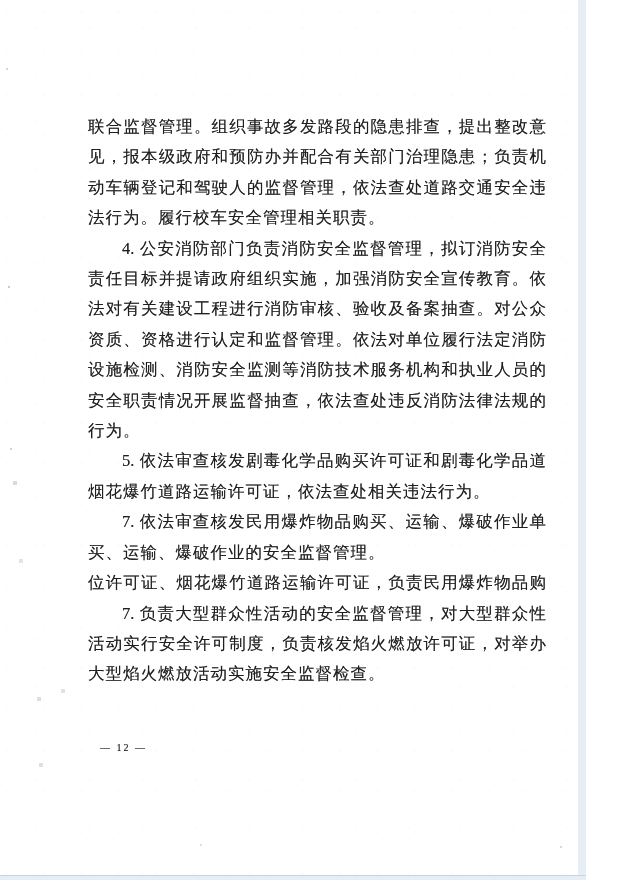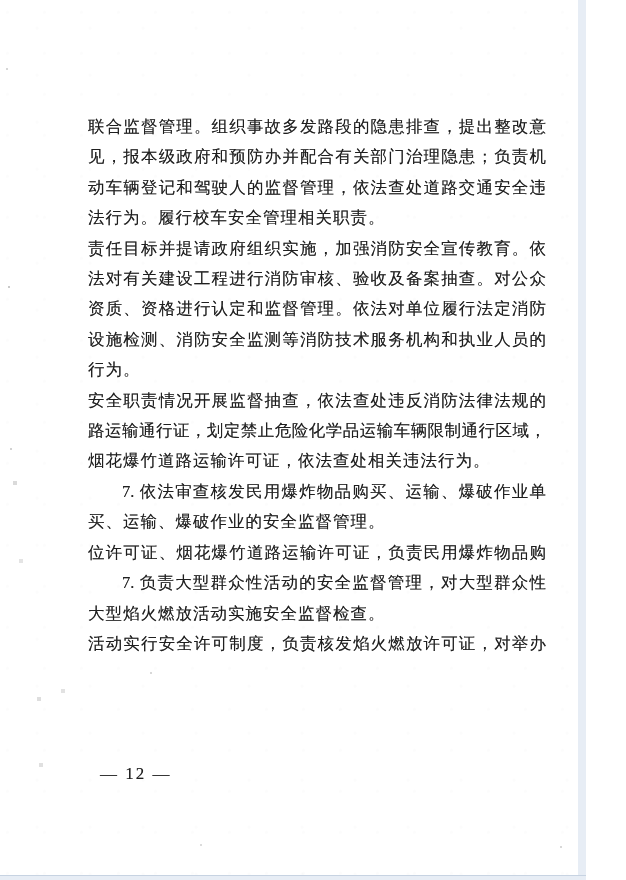--- a/index.html
+++ b/index.html
@@ -38,22 +38,22 @@
     letter-spacing: 0;
     text-align: justify;
     text-align-last: justify;
   }
   .line.indent {
     text-indent: 34px;
   }
   .footer-page-number {
     position: absolute;
     left: 100px;
-    top: 764px;
-    font-size: 17px;
+    top: 742px;
+    font-size: 10px;
     letter-spacing: 2px;
     color: var(--ink, #1f1f1f);
     text-shadow: 0 0 0.4px rgba(30,30,30,0.5);
     text-align: center;
   }
   .edge-right {
     position: absolute;
     top: 0;
     right: 0;
     width: 8px;
@@ -98,38 +98,39 @@
 <div class="page">
   <div class="scan-specks"></div>
   <div class="text-block">
       <div class="paragraph">
         <div class="line just">联合监督管理。组织事故多发路段的隐患排查，提出整改意</div>
         <div class="line just">见，报本级政府和预防办并配合有关部门治理隐患；负责机</div>
         <div class="line just">动车辆登记和驾驶人的监督管理，依法查处道路交通安全违</div>
         <div class="line">法行为。履行校车安全管理相关职责。</div>
       </div>
       <div class="paragraph">
+        <div class="line just indent">4. 公安消防部门负责消防安全监督管理，拟订消防安全</div>
         <div class="line just">责任目标并提请政府组织实施，加强消防安全宣传教育。依</div>
         <div class="line just">法对有关建设工程进行消防审核、验收及备案抽查。对公众</div>
         <div class="line just">资质、资格进行认定和监督管理。依法对单位履行法定消防</div>
         <div class="line just">设施检测、消防安全监测等消防技术服务机构和执业人员的</div>
+        <div class="line just">安全职责情况开展监督抽查，依法查处违反消防法律法规的</div>
         <div class="line">行为。</div>
-        <div class="line just">安全职责情况开展监督抽查，依法查处违反消防法律法规的</div>
       </div>
       <div class="paragraph">
-        <div class="line just">路运输通行证，划定禁止危险化学品运输车辆限制通行区域，</div>
+        <div class="line just indent">5. 依法审查核发剧毒化学品购买许可证和剧毒化学品道</div>
         <div class="line">烟花爆竹道路运输许可证，依法查处相关违法行为。</div>
       </div>
       <div class="paragraph">
         <div class="line just indent">7. 依法审查核发民用爆炸物品购买、运输、爆破作业单</div>
         <div class="line">买、运输、爆破作业的安全监督管理。</div>
         <div class="line just">位许可证、烟花爆竹道路运输许可证，负责民用爆炸物品购</div>
       </div>
       <div class="paragraph">
         <div class="line just indent">7. 负责大型群众性活动的安全监督管理，对大型群众性</div>
+        <div class="line just">活动实行安全许可制度，负责核发焰火燃放许可证，对举办</div>
         <div class="line">大型焰火燃放活动实施安全监督检查。</div>
-        <div class="line just">活动实行安全许可制度，负责核发焰火燃放许可证，对举办</div>
       </div>
     </div>
   <div class="footer-page-number">— 12 —</div>
   <div class="edge-right"></div>
   <div class="edge-bottom"></div>
 </div>
 
 </body></html>

